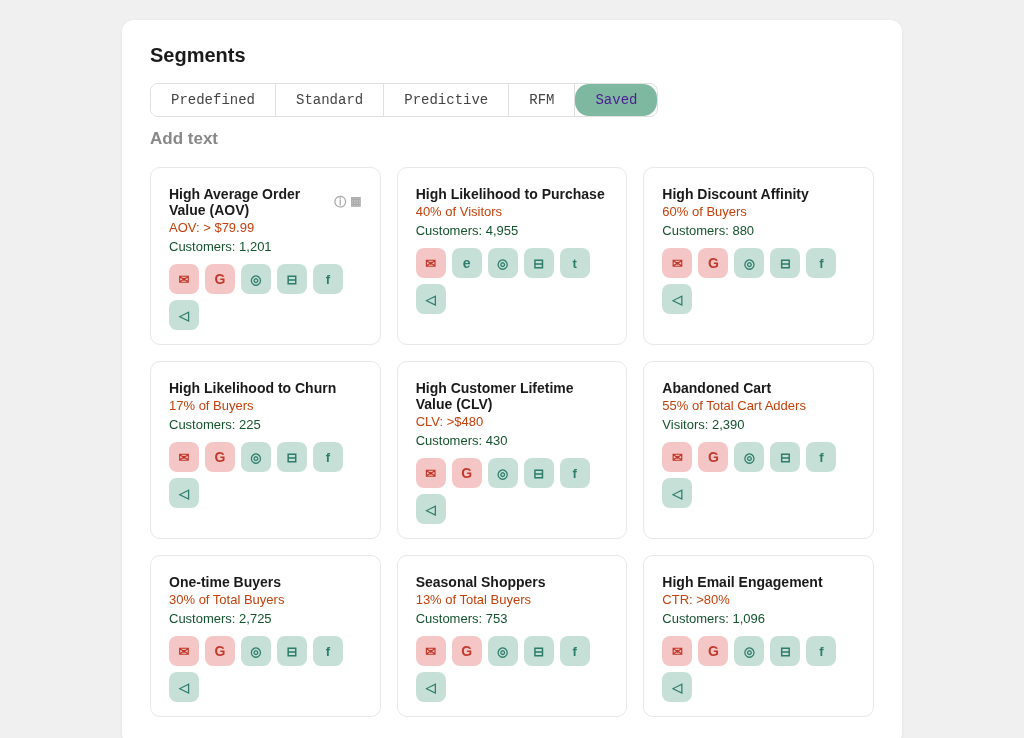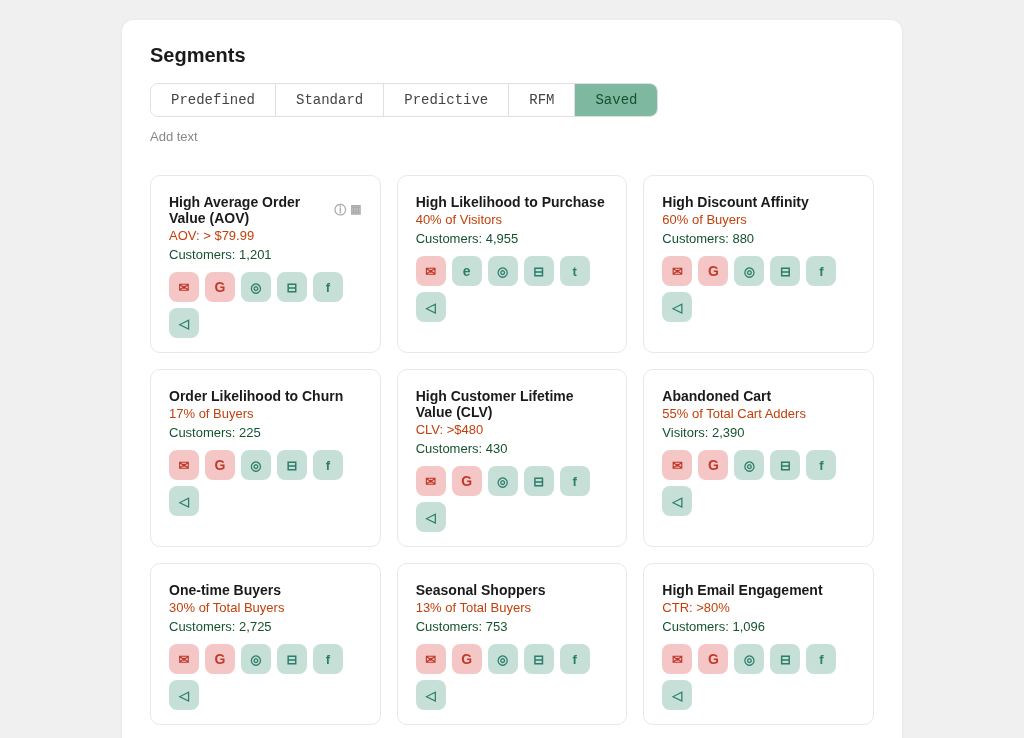--- a/index.html
+++ b/index.html
@@ -44,28 +44,30 @@
       cursor: pointer;
       background: #fff;
       color: #444;
       border: none;
       border-right: 1px solid #e0e0e0;
       font-family: Liberation Mono, monospace;
     }
     .tab:last-child { border-right: none; }
     .tab.active {
       background: #7eb8a0;
-      color: #14532d;
+      color: #4c1d95;
       font-weight: 500;
+      border-radius: 14px;
     }
     .add-text {
-      font-size: 13px;
+      font-size: 17px;
       color: #888;
-      margin-bottom: 31px;
+      margin-bottom: 18px;
       cursor: pointer;
+      font-weight: bold;
     }
     .cards-grid {
       display: grid;
       grid-template-columns: repeat(3, 1fr);
       gap: 16px;
     }
     .card {
       background: #fff;
       border: 1px solid #e8e8e8;
       border-radius: 10px;
@@ -184,21 +186,21 @@
           <button class="action-btn pink">✉</button>
           <button class="action-btn google">G</button>
           <button class="action-btn whatsapp">◎</button>
           <button class="action-btn sms">⊟</button>
           <button class="action-btn facebook">f</button>
           <button class="action-btn ads">◁</button>
         </div>
       </div>
 
       <div class="card">
-        <div class="card-title">Order Likelihood to Churn</div>
+        <div class="card-title">High Likelihood to Churn</div>
         <div class="card-subtitle">17% of Buyers</div>
         <div class="card-customers">Customers: 225</div>
         <div class="card-actions">
           <button class="action-btn pink">✉</button>
           <button class="action-btn google">G</button>
           <button class="action-btn whatsapp">◎</button>
           <button class="action-btn sms">⊟</button>
           <button class="action-btn facebook">f</button>
           <button class="action-btn ads">◁</button>
         </div>

